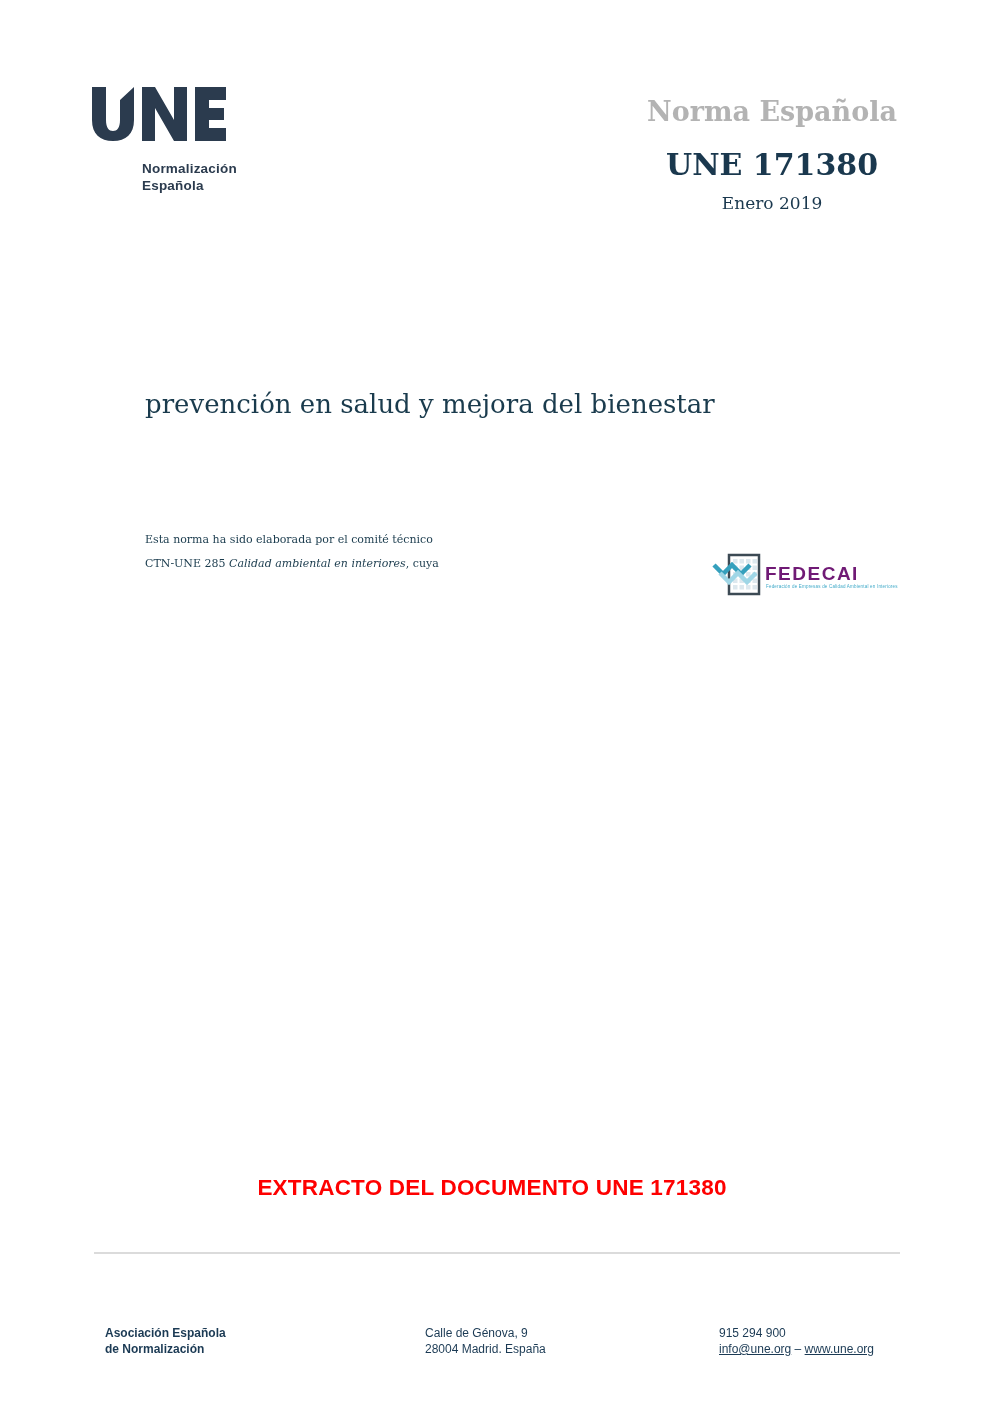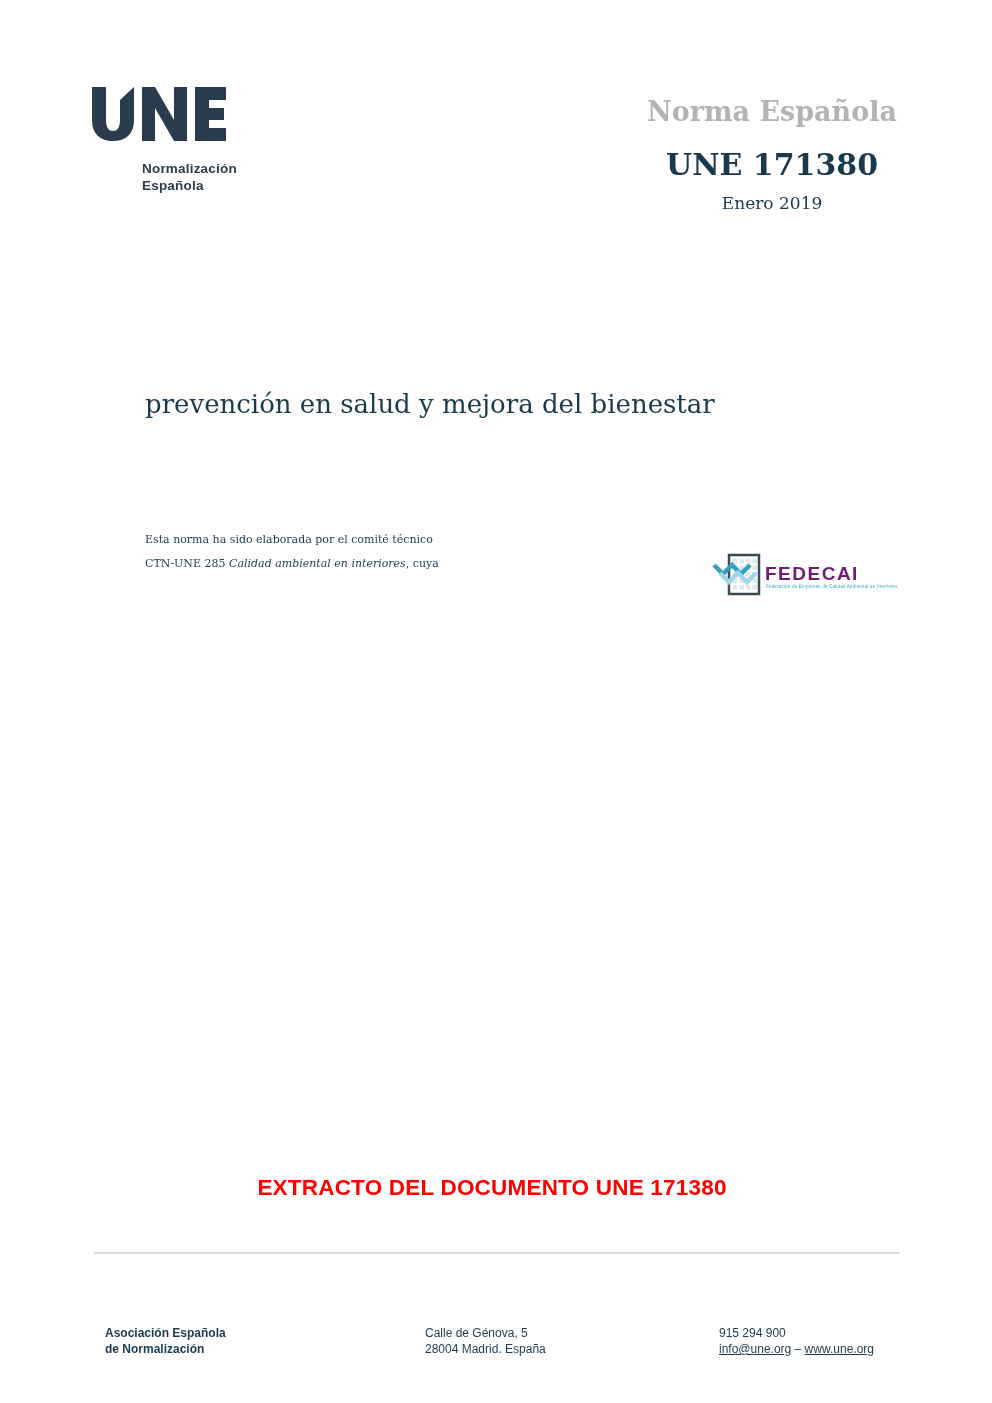--- a/index.html
+++ b/index.html
@@ -120,21 +120,21 @@
   <div class="extract">EXTRACTO DEL DOCUMENTO UNE 171380</div>
 
   <div class="footer-rule"></div>
 
   <div class="foot-col foot-org">
     <div>Asociación Española</div>
     <div>de Normalización</div>
   </div>
 
   <div class="foot-col foot-addr">
-    <div>Calle de Génova, 5</div>
+    <div>Calle de Génova, 9</div>
     <div>28004 Madrid. España</div>
   </div>
 
   <div class="foot-col foot-contact">
     <div>915 294 900</div>
     <div><a href="#">info@une.org</a> <span>–</span> <a href="#">www.une.org</a></div>
   </div>
 
 </div>
 

